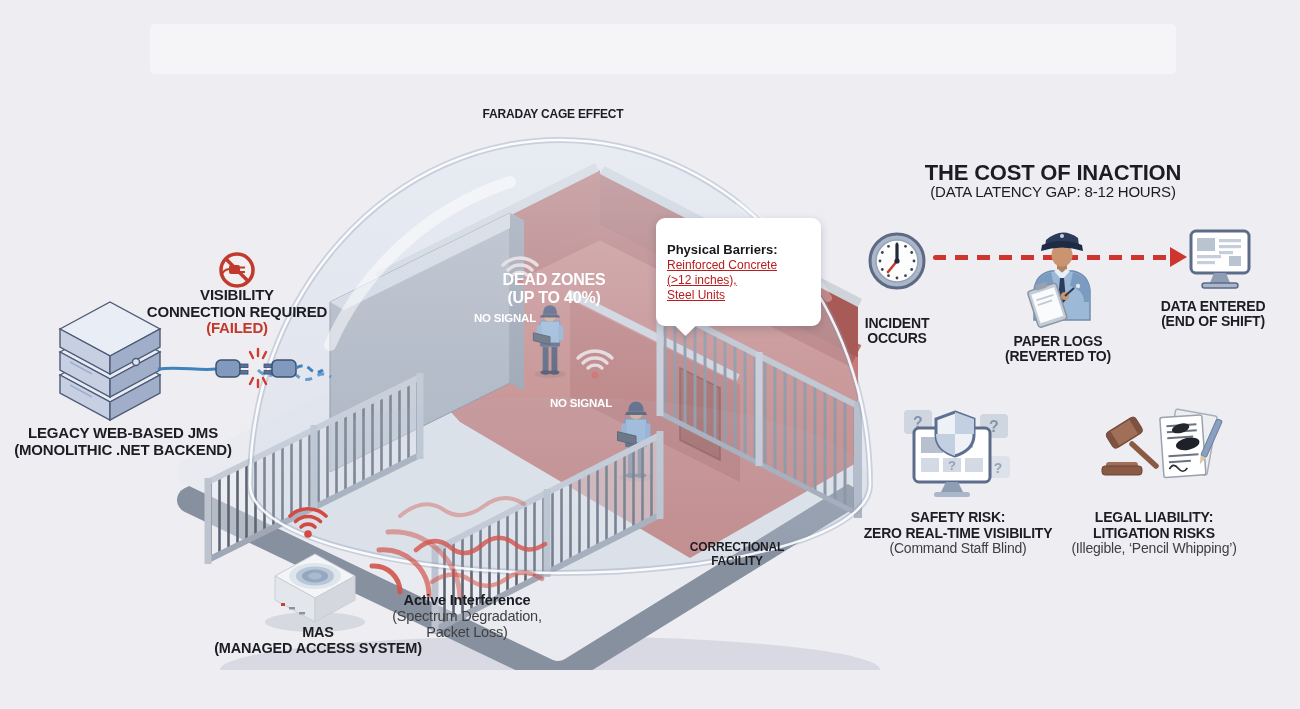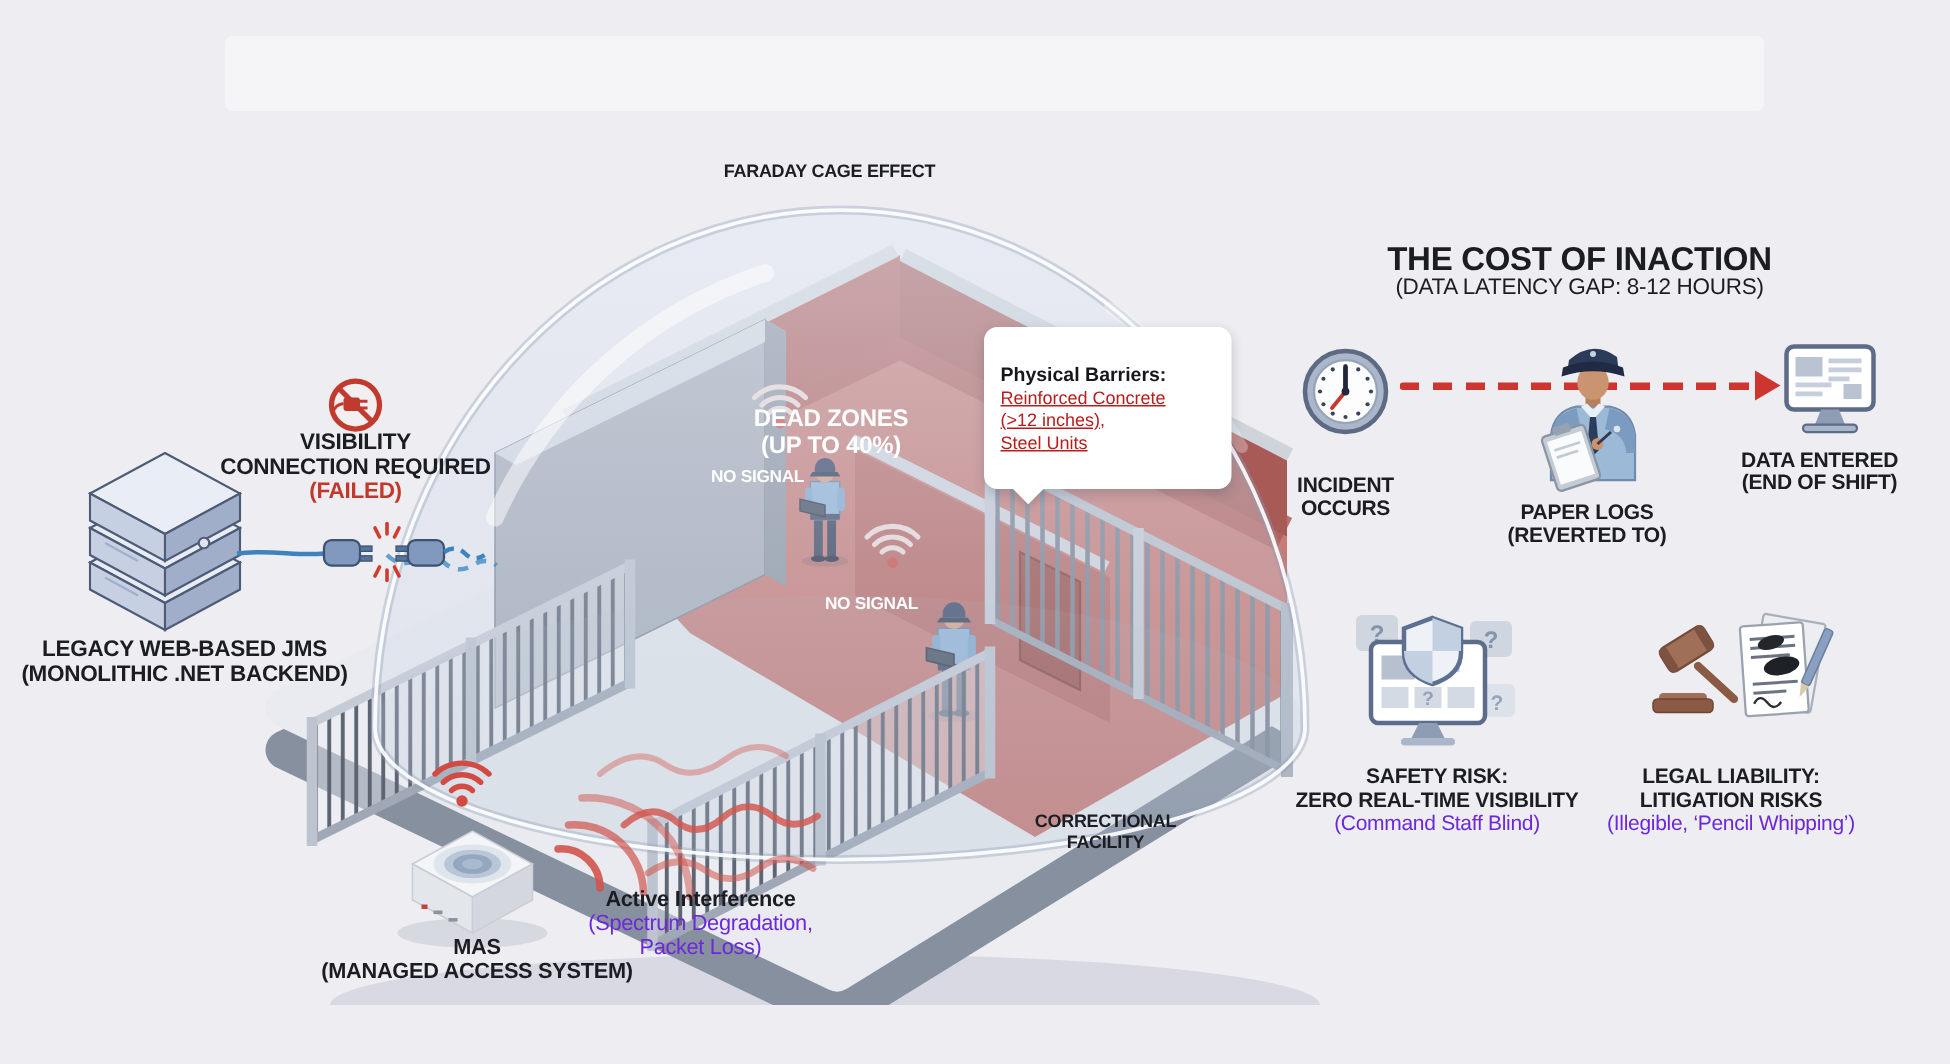--- a/index.html
+++ b/index.html
@@ -3,21 +3,21 @@
 <meta charset="utf-8">
 <style>
   html,body{margin:0;padding:0;}
   body{width:1300px;height:709px;position:relative;overflow:hidden;
        background:#ededf2;font-family:"Liberation Sans","DejaVu Sans",sans-serif;}
   .abs{position:absolute;}
   .lbl{font-weight:700;color:#1c1d22;text-align:center;line-height:1.1;letter-spacing:-0.2px;}
   .fs15{font-size:15px;} .fs14{font-size:14px;} .fs17{font-size:12px;} .fs19{font-size:22px;}
   .white{color:#ffffff;}
   .red{color:#c0392b;}
-  .reg{font-weight:400;color:#6d28d9;}
+  .reg{font-weight:400;color:#404040;}
   .banner{background:#f5f5f8;border-radius:5px;}
   .callout{background:#ffffff;border-radius:9px;box-shadow:0 3px 8px rgba(45,55,75,.22);
            padding:24px 11px;text-align:left;z-index:6;}
   .callout .tail{position:absolute;left:22px;bottom:-7px;width:15px;height:15px;background:#fff;
            transform:rotate(45deg);box-shadow:3px 3px 5px rgba(45,55,75,.12);}
   .co-title{font-weight:700;font-size:13px;color:#16171b;line-height:1.25;}
   .co-line{font-weight:400;font-size:12px;color:#b91c1c;line-height:1.22;text-decoration:underline;}
   .dash{height:5px;border-radius:3px;z-index:1;
         background:repeating-linear-gradient(90deg,#ce352e 0 13px,transparent 13px 22px);}
   .arrowhead{width:0;height:0;border-left:17px solid #ce352e;border-top:10px solid transparent;

